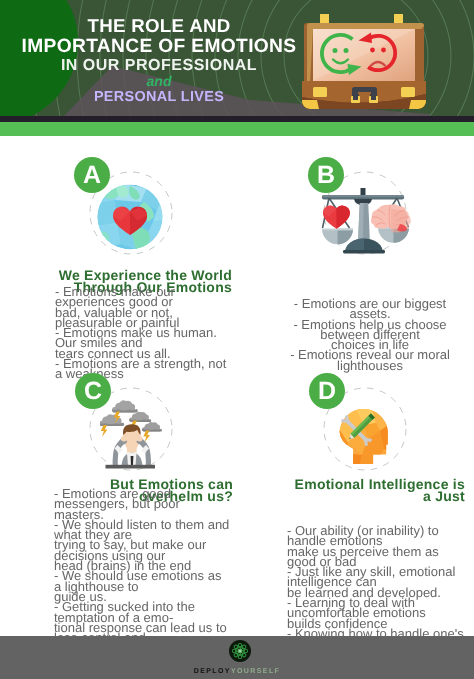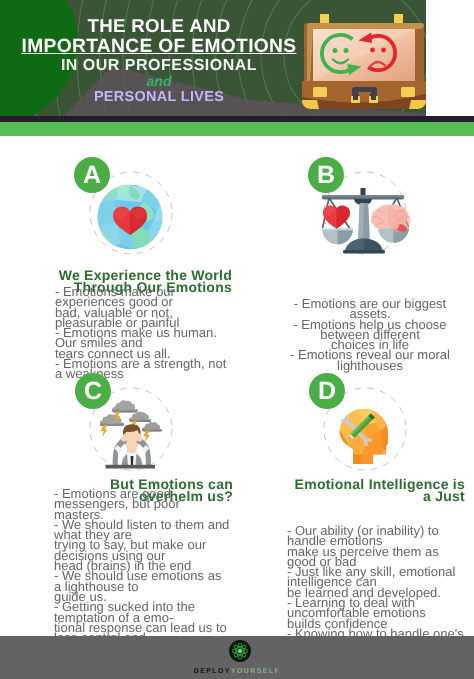--- a/index.html
+++ b/index.html
@@ -1,25 +1,25 @@
 <!DOCTYPE html>
 <html><head>
 <meta charset="utf-8">
 <style>
   html,body{margin:0;padding:0;}
   body{width:474px;height:679px;background:#ffffff;font-family:"Liberation Sans",sans-serif;overflow:hidden;
        -webkit-font-smoothing:antialiased;text-rendering:geometricPrecision;}
   .page{position:relative;width:474px;height:679px;overflow:hidden;background:#fff;transform:translateZ(0);}
 
   
-  .header{position:absolute;left:0;top:0;width:426px;height:116px;overflow:hidden;background:#3a5436;}
+  .header{position:absolute;left:0;top:0;width:474px;height:116px;overflow:hidden;background:#3a5436;}
   .header svg.bg{position:absolute;left:0;top:0;}
   .hdr-title{position:absolute;left:9px;top:16px;width:300px;text-align:center;}
   .t1{font-size:18.7px;font-weight:bold;color:#ffffff;letter-spacing:.3px;line-height:19.5px;}
-  .t2{font-size:19.2px;font-weight:bold;color:#ffffff;letter-spacing:.35px;line-height:21px;text-decoration:underline;}
+  .t2{font-size:19.2px;font-weight:bold;color:#ffffff;letter-spacing:.35px;line-height:21px;}
   .t3{font-size:16px;font-weight:bold;color:#eef3ee;letter-spacing:.5px;line-height:18px;}
   .t4{font-size:14px;font-style:italic;font-weight:bold;color:#2fb563;line-height:13px;}
   .t5{font-size:14.4px;font-weight:bold;color:#c4b5fd;letter-spacing:.35px;line-height:19px;}
 
   .darkband{position:absolute;left:0;top:116px;width:474px;height:6px;background:#241d2a;}
   .greenband{position:absolute;left:0;top:122px;width:474px;height:14px;background:#55bf55;}
 
   
   .col{position:absolute;left:0;top:0;width:474px;height:679px;}
   .badge{position:absolute;transform:translateZ(0);-webkit-font-smoothing:antialiased;width:36px;height:36px;border-radius:50%;background:#4bad45;color:#fff;

